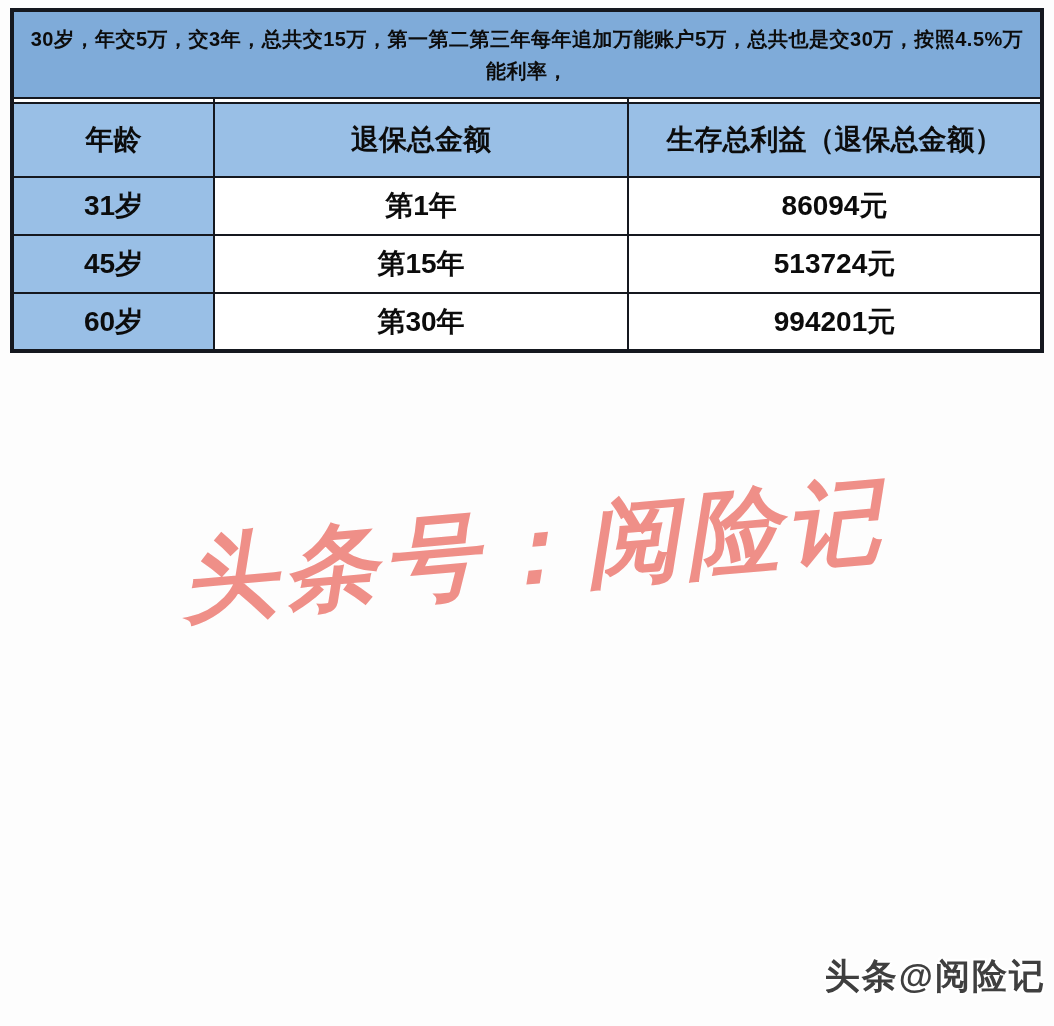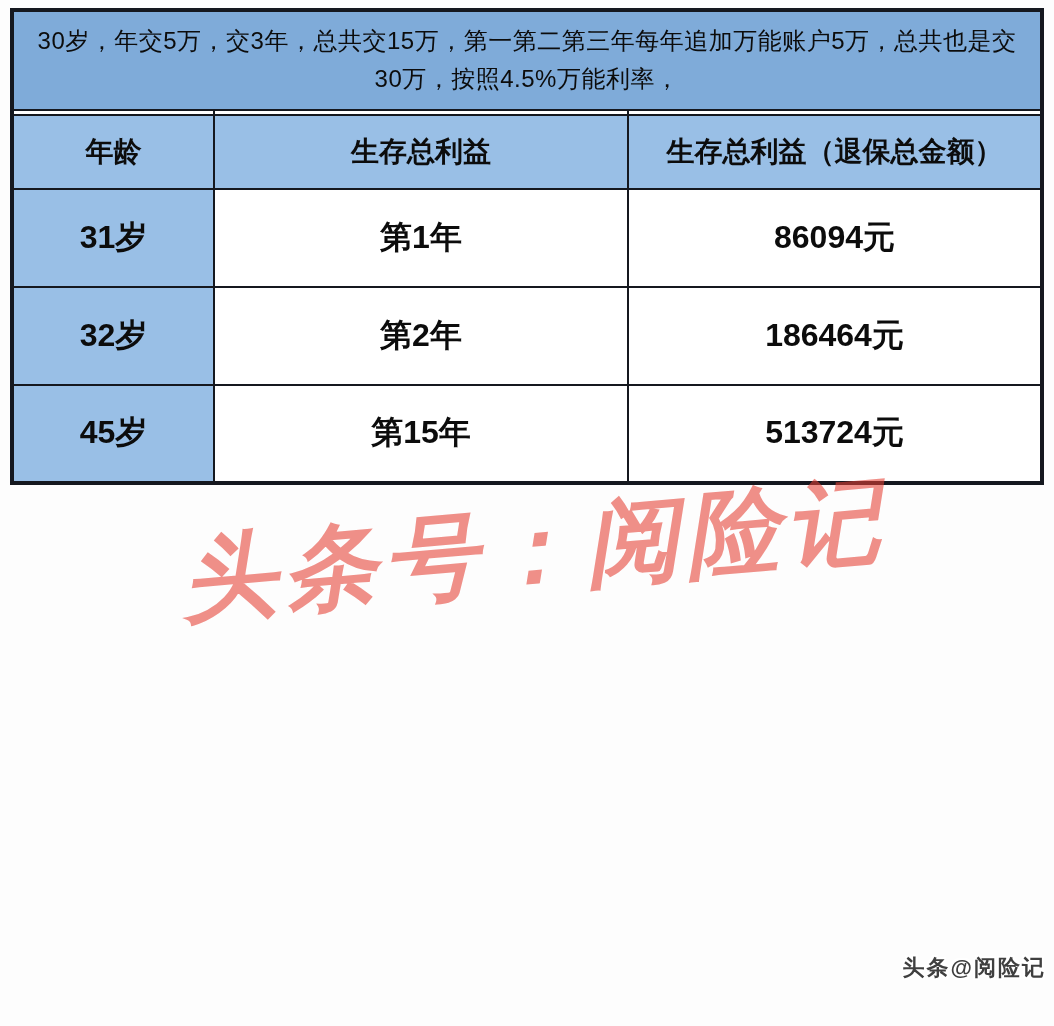--- a/index.html
+++ b/index.html
@@ -22,43 +22,43 @@
     border-collapse:collapse;width:100%;table-layout:fixed;
     border:4px solid var(--border);
   }
   td,th{
     border:2px solid var(--border);
     text-align:center;vertical-align:middle;
     color:var(--text);
   }
   .title-cell{
     background:var(--title-bg);
-    font-size:24px;font-weight:400;line-height:1.6;
+    font-size:20px;font-weight:700;line-height:1.6;
     padding:10px 16px;height:88px;
     letter-spacing:0.5px;
   }
   .spacer-row td{height:5px;background:#ffffff;padding:0;border-top:2px solid var(--border);border-bottom:2px solid var(--border);}
   .head-row th{
     background:var(--header-bg);
     font-size:28px;font-weight:700;height:74px;
   }
-  .data-row td{height:98px;font-size:32px;font-weight:600;background:#ffffff;}
+  .data-row td{height:58px;font-size:28px;font-weight:600;background:#ffffff;}
   .data-row td.age{background:var(--header-bg);}
   .wm-diagonal{
     position:absolute;left:182px;top:518px;z-index:6;
     font-size:94px;font-weight:700;font-style:italic;
     letter-spacing:7px;white-space:nowrap;
     color:var(--wm-red);
     transform:rotate(-5deg);transform-origin:left center;
     font-family:"DejaVu Sans","Liberation Sans",cursive,sans-serif;
     pointer-events:none;
   }
   .wm-footer{
     position:absolute;right:8px;top:953px;z-index:7;
-    font-size:22px;font-weight:700;letter-spacing:2px;
+    font-size:35px;font-weight:700;letter-spacing:2px;
     color:var(--wm-gray);
     text-shadow:-2px 0 0 #fff,2px 0 0 #fff,0 -2px 0 #fff,0 2px 0 #fff,-2px -2px 0 #fff,2px 2px 0 #fff,2px -2px 0 #fff,-2px 2px 0 #fff;
   }
 </style>
 </head>
 <body>
 
 <div class="table-wrap">
   <table>
     <colgroup>
@@ -70,39 +70,39 @@
       <tr>
         <td class="title-cell" colspan="3">30岁，年交5万，交3年，总共交15万，第一第二第三年每年追加万能账户5万，总共也是交30万，按照4.5%万能利率，</td>
       </tr>
       <tr class="spacer-row">
         <td></td>
         <td></td>
         <td></td>
       </tr>
       <tr class="head-row">
         <th>年龄</th>
-        <th>生存总利益</th>
+        <th>退保总金额</th>
         <th>生存总利益（退保总金额）</th>
       </tr>
     </tbody>
     <tbody id="rows-body">
         <tr class="data-row">
           <td class="age">31岁</td>
           <td>第1年</td>
           <td>86094元</td>
         </tr>
         <tr class="data-row">
-          <td class="age">32岁</td>
-          <td>第2年</td>
-          <td>186464元</td>
-        </tr>
-        <tr class="data-row">
           <td class="age">45岁</td>
           <td>第15年</td>
           <td>513724元</td>
+        </tr>
+        <tr class="data-row">
+          <td class="age">60岁</td>
+          <td>第30年</td>
+          <td>994201元</td>
         </tr>
       </tbody>
   </table>
 </div>
 
 <div class="wm-diagonal">头条号：阅险记</div>
 
 <div class="wm-footer">头条@阅险记</div>
 
 </body></html>

